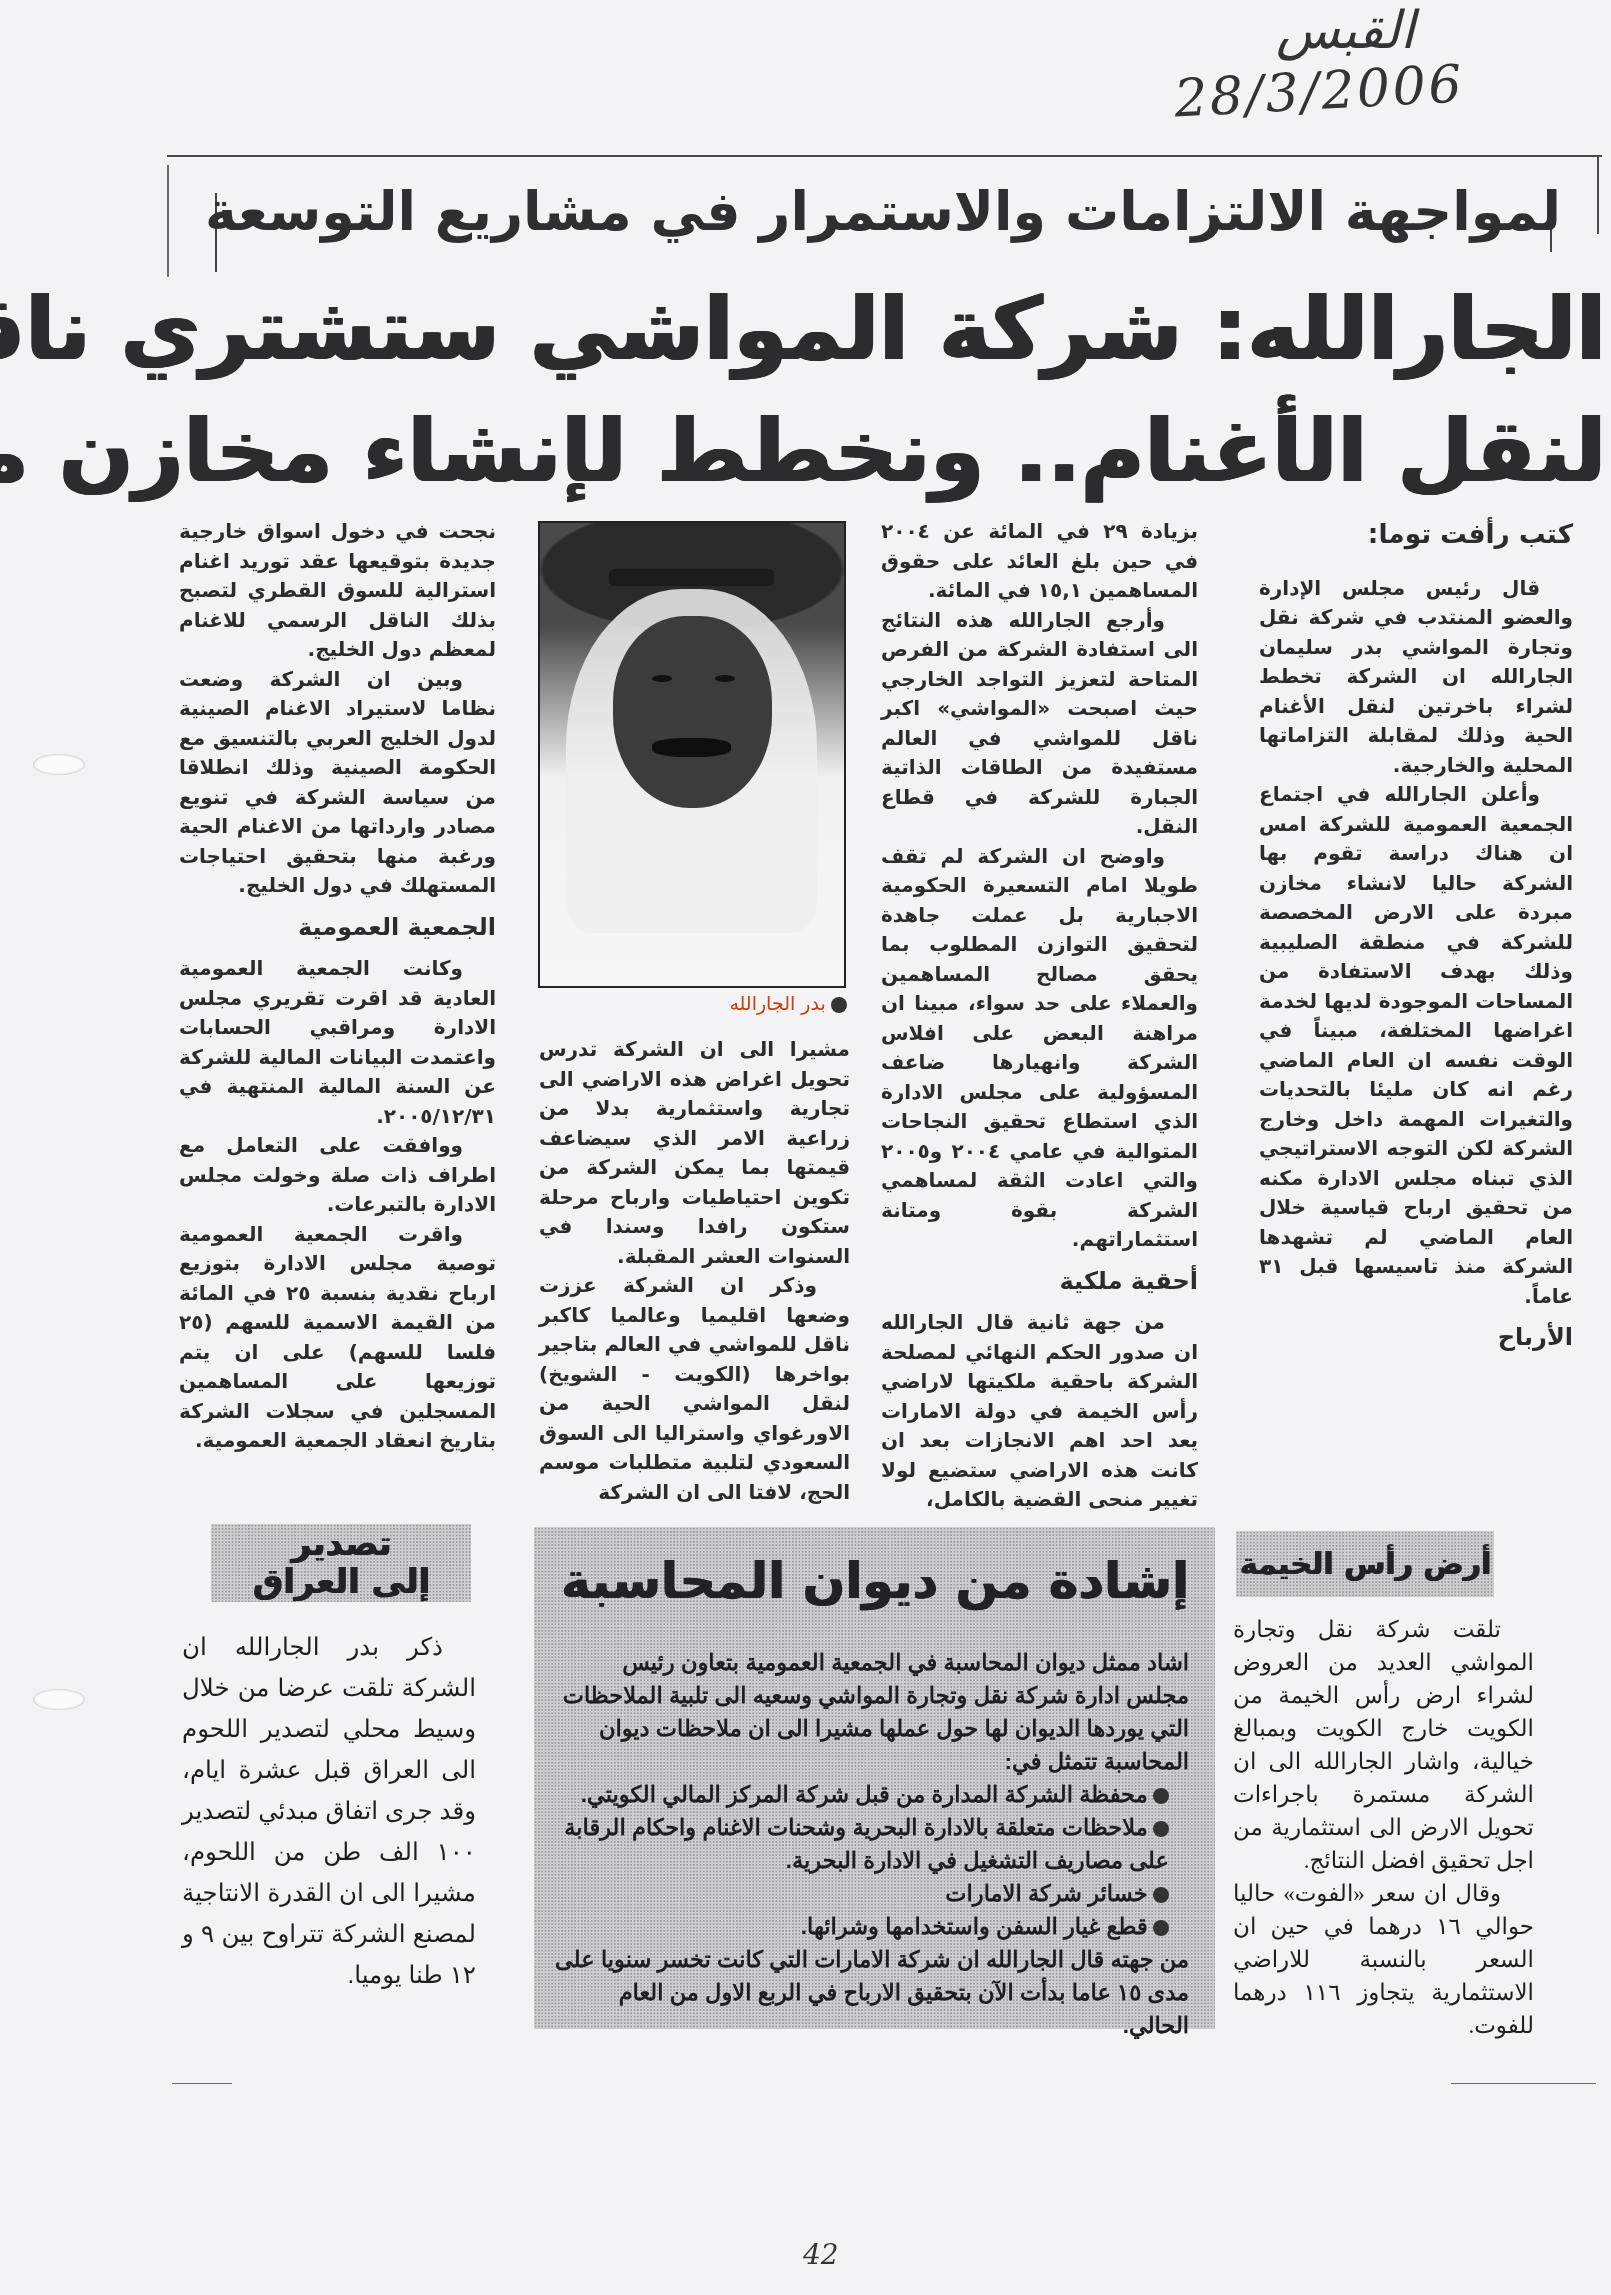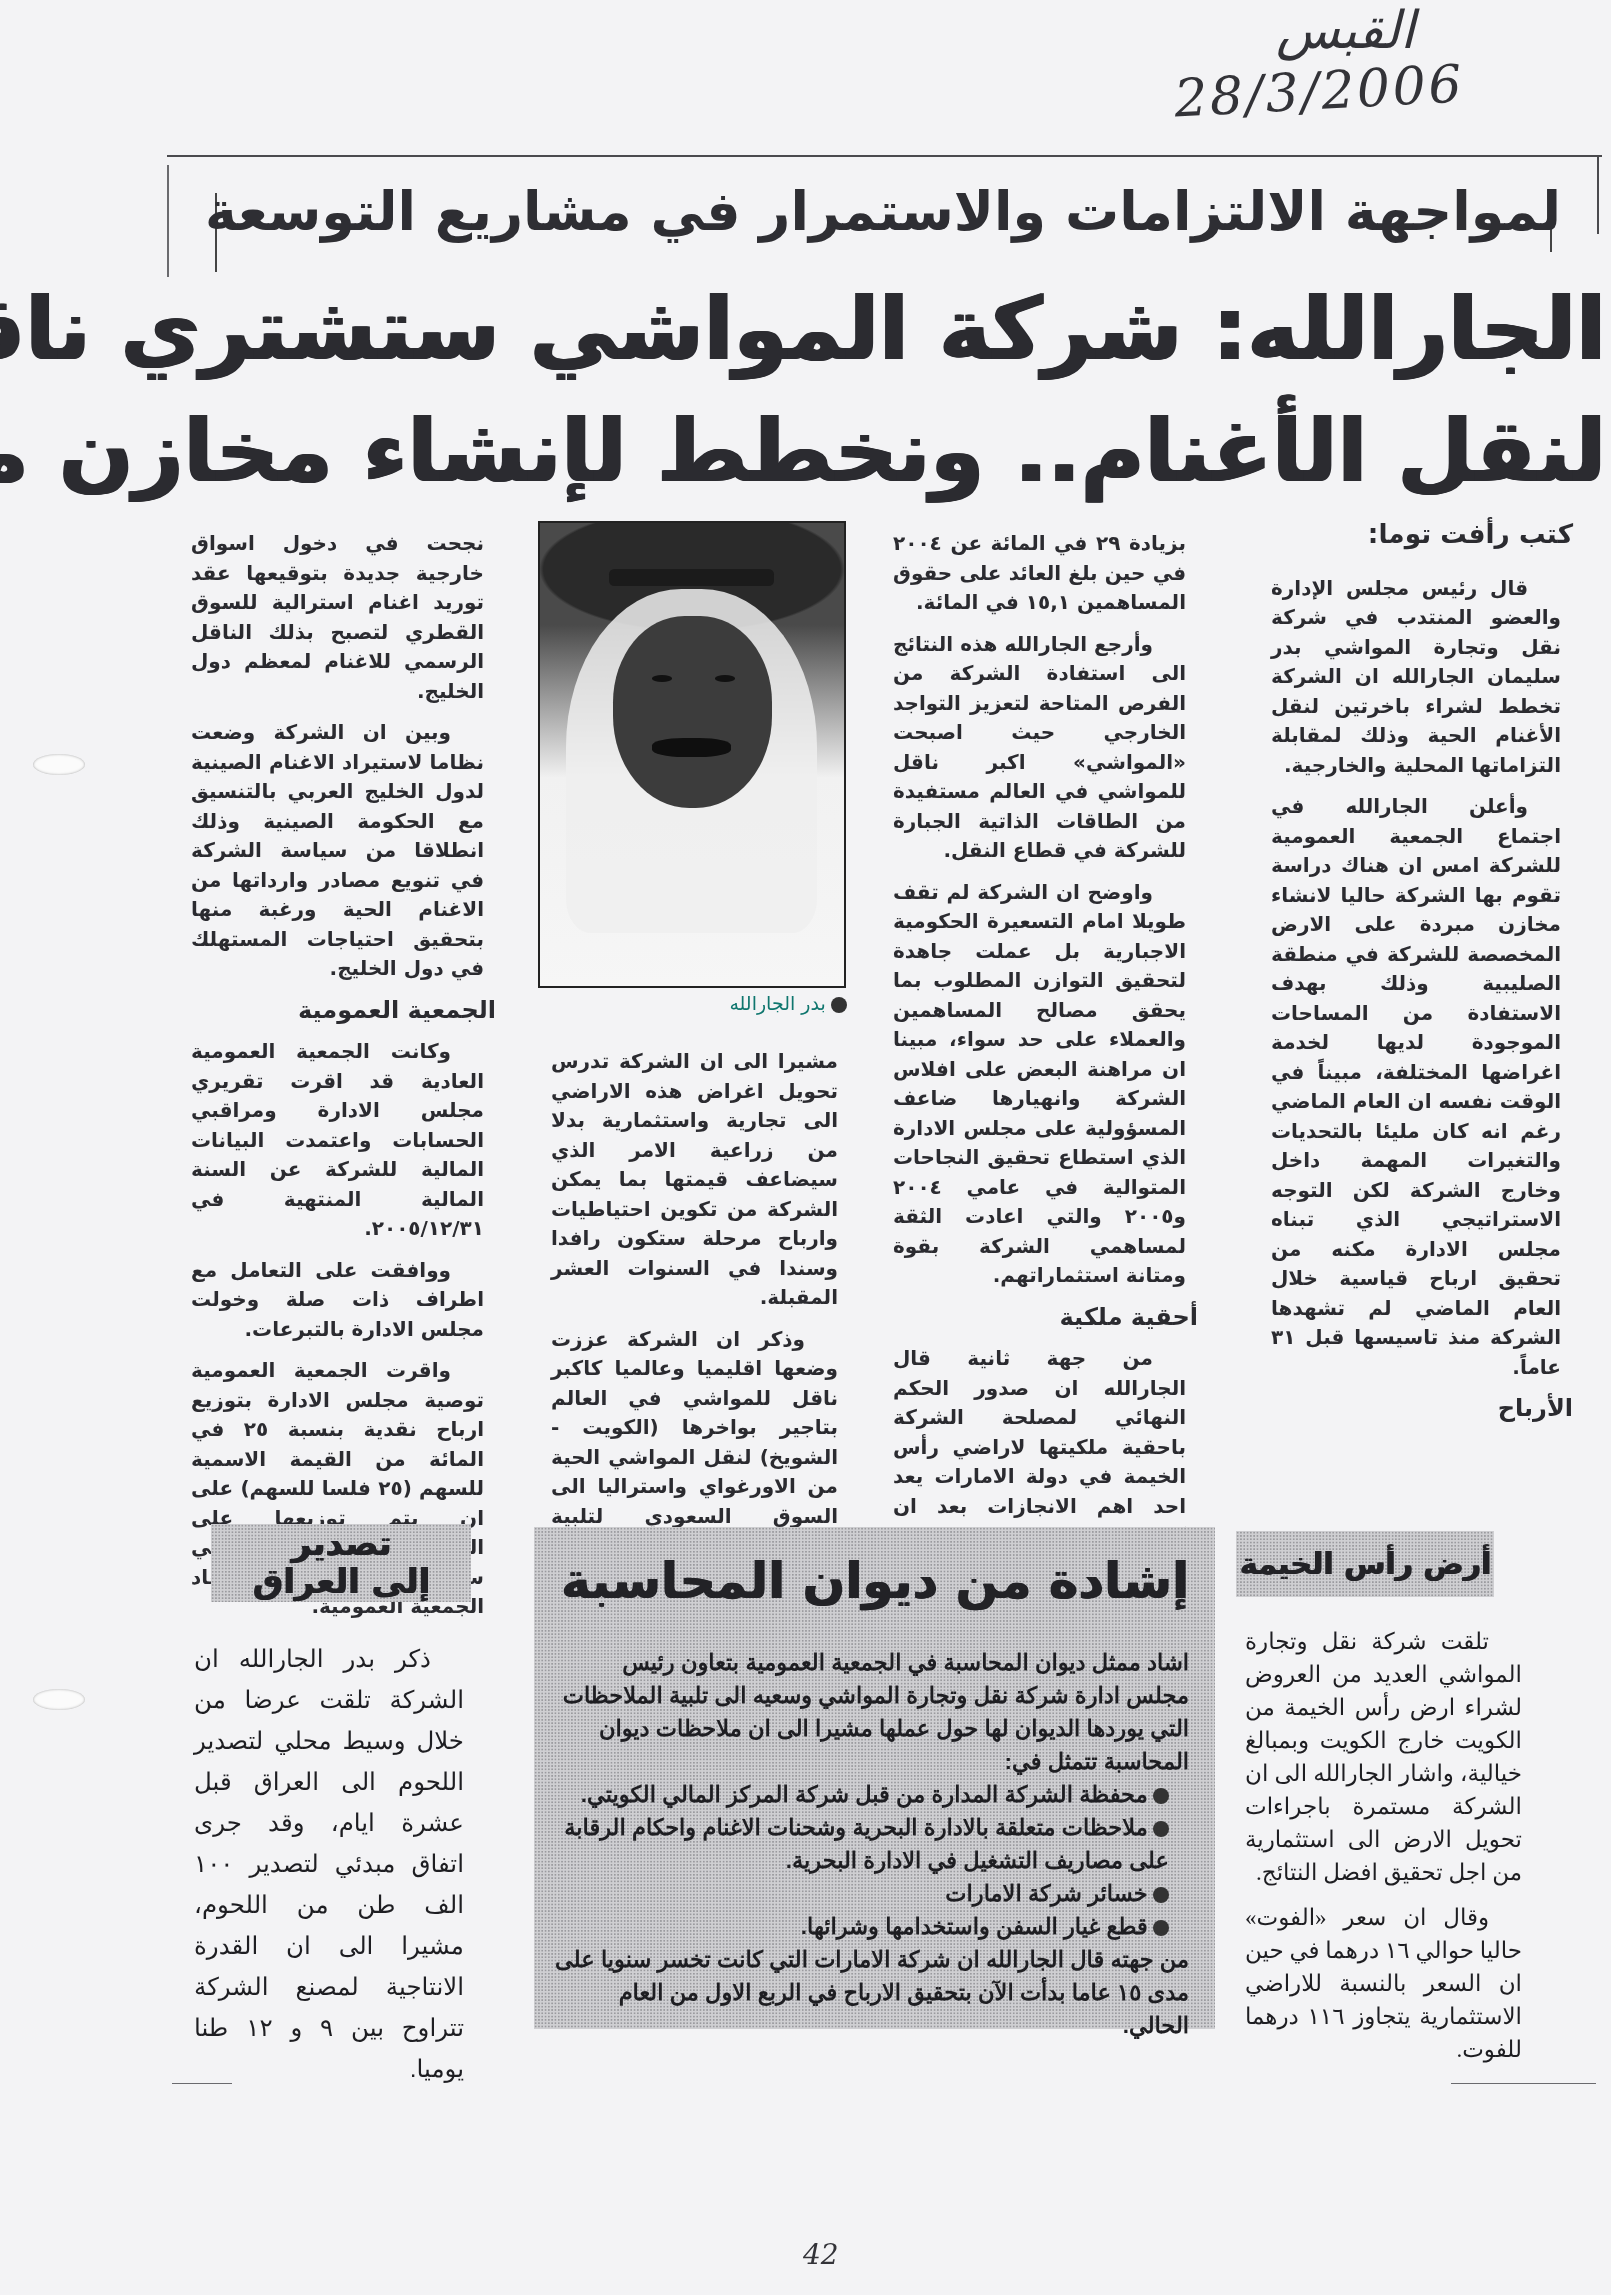--- a/index.html
+++ b/index.html
@@ -41,21 +41,21 @@
     text-shadow: 1.3px 0 0 #2b2b30, -1.3px 0 0 #2b2b30;
   }
   .hl1 { top: 278px; }
   .hl2 { top: 400px; }
 
   .col {
     width: 307px; font-size: 20px; line-height: 29.5px; font-weight: bold;
     text-align: justify; text-align-last: right; direction: rtl;
     color: #2b2b30;
   }
-  .col p { margin: 12px; text-indent: 33px; }
+  .col p { margin: 0; text-indent: 33px; }
   .sub {
     font-size: 24px; font-weight: bold; text-align: center; direction: rtl;
     margin: 12px 0 12px 0; color: #2b2b30;
   }
   .byline { font-size: 26.4px; font-weight: bold; direction: rtl; text-align: right; margin-bottom: 25px; }
 
   .photo {
     left: 538px; top: 521px; width: 304px; height: 463px;
     border: 2.6px solid #222;
     background:
@@ -65,21 +65,21 @@
   }
   .photo .band { position: absolute; left: 69px; top: 46px; width: 165px; height: 17px; background:#1b1b1b; border-radius: 5.3px;}
   .photo .keffiyeh { position:absolute; left: 26.4px; top: 66px; width: 251px; height: 344px;
      border-radius: 46% 46% 10% 10%; background: #eeeeee; opacity: .85; }
   .photo .face { position:absolute; left: 73px; top: 93px; width: 159px; height: 192px;
      border-radius: 45% 45% 48% 48%; background: #3c3c3c; }
   .photo .moustache { position:absolute; left: 112px; top: 215px; width: 79px; height: 18.5px;
      border-radius: 40%; background:#0f0f0f; }
   .photo .eye { position:absolute; top: 152px; width: 20px; height: 6.6px; border-radius: 50%; background:#111; }
   .caption {
-    left: 538px; top: 992px; width: 309px; font-size: 19px; direction: rtl; text-align: right; color:#0f766e;
+    left: 538px; top: 992px; width: 309px; font-size: 19px; direction: rtl; text-align: right; color:#c2410c;
   }
   .bullet { display:inline-block; width: 16px; height: 16px; border-radius: 50%; background:#333; vertical-align: middle; margin-left: 5.3px; }
 
   .shaded { background-color: #cfcfd2;
     background-image: radial-gradient(#9a9a9e 0.7px, transparent 0.8px);
     background-size: 3.3px 3.3px; }
 
   .box-title {
     font-weight: bold; direction: rtl; text-align: center; color: #222226;
     text-shadow: 1.3px 0 0 #222226;

